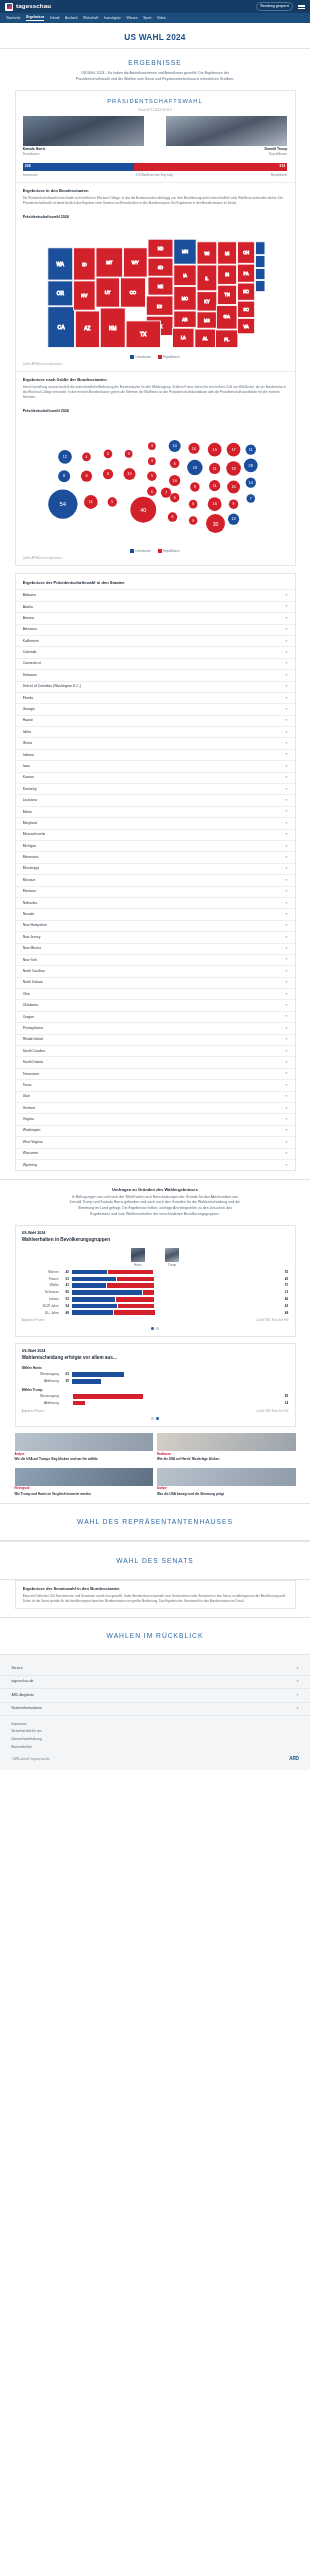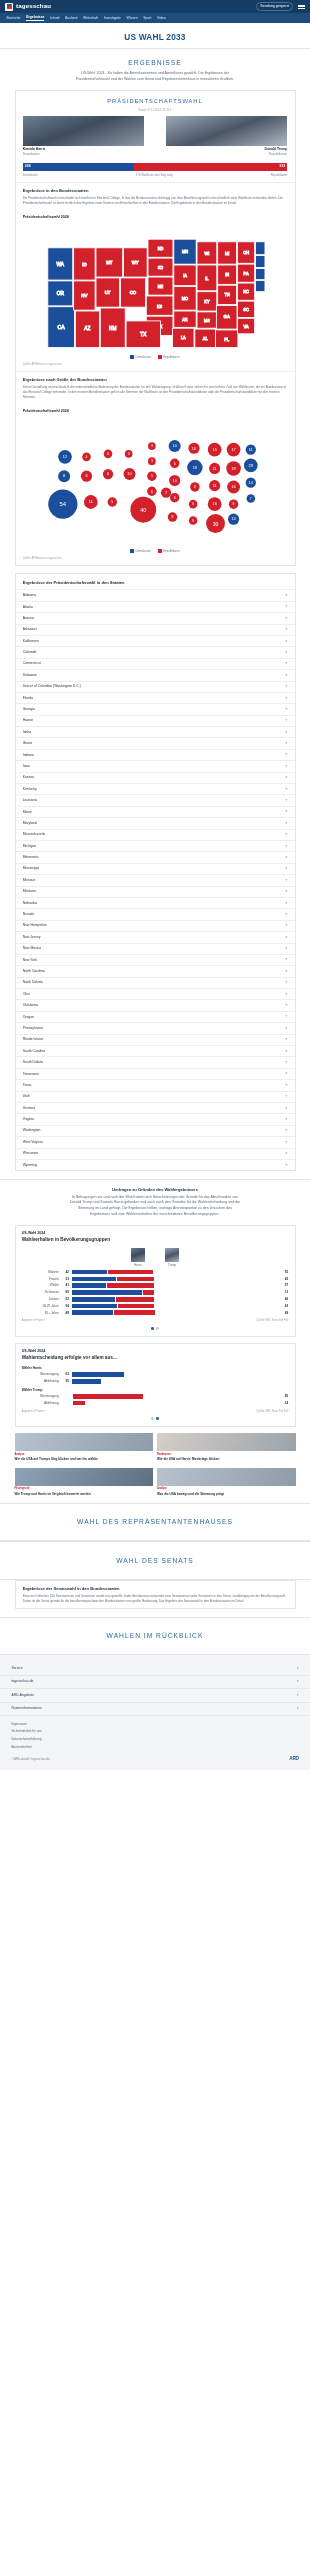--- a/index.html
+++ b/index.html
@@ -226,21 +226,21 @@
   <span class="active">Ergebnisse</span>
   <span>Inland</span>
   <span>Ausland</span>
   <span>Wirtschaft</span>
   <span>Investigativ</span>
   <span>Wissen</span>
   <span>Sport</span>
   <span>Video</span>
 </div>
 
-<div class="hero-title">US WAHL 2033</div>
+<div class="hero-title">US WAHL 2024</div>
 
 <div class="section-band">
   <div class="h2">ERGEBNISSE</div>
   <div class="intro">US-Wahl 2024 - So haben die Amerikanerinnen und Amerikaner gewählt: Die Ergebnisse der Präsidentschaftswahl und der Wahlen zum Senat und Repräsentantenhaus in interaktiven Grafiken.</div>
 </div>
 
 <div class="card">
   <div class="card-title">PRÄSIDENTSCHAFTSWAHL</div>
   <div style="text-align:center;font-size:2.8px;color:#9aa5af;margin:-3.1px 0 4.1px">Stand: 07.11.2024, 08:11 h</div>
 

